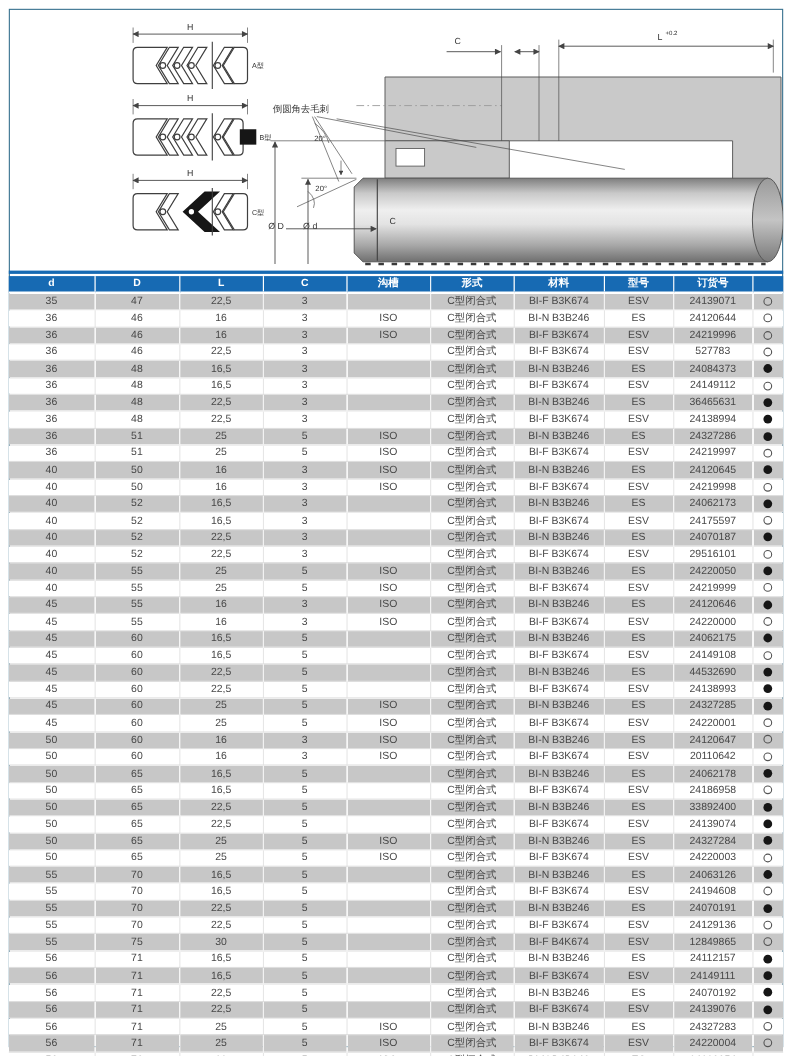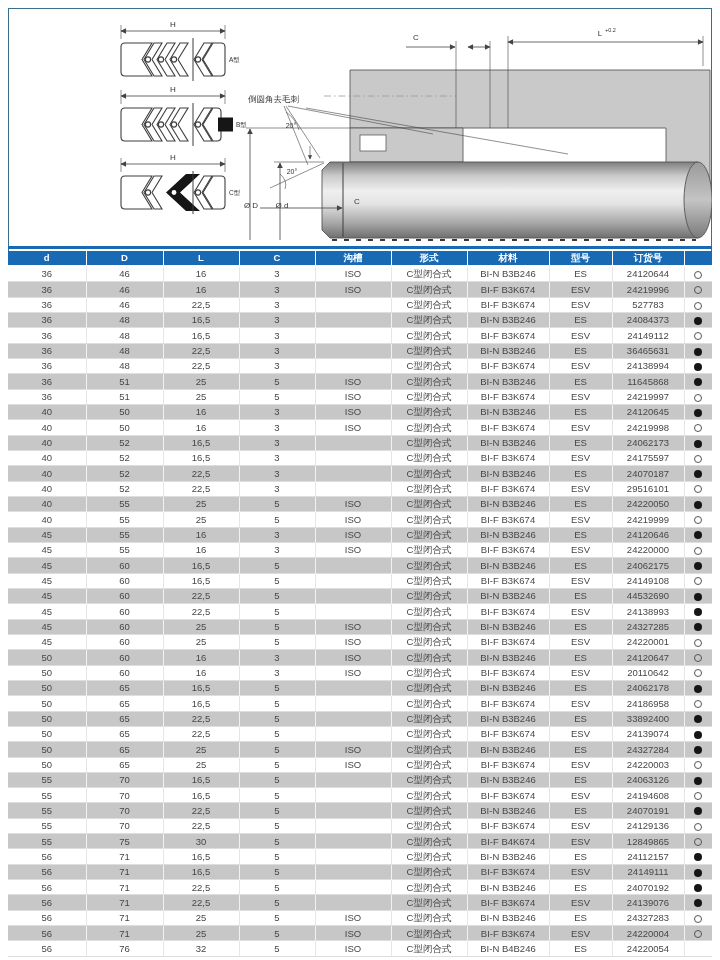--- a/index.html
+++ b/index.html
@@ -193,20 +193,32 @@
             <th>C</th>
             <th>沟槽</th>
             <th>形式</th>
             <th>材料</th>
             <th>型号</th>
             <th>订货号</th>
             <th></th>
           </tr>
       </thead>
       <tbody>
+          <tr class="striped">
+            <td>35</td>
+            <td>47</td>
+            <td>22,5</td>
+            <td>3</td>
+            <td></td>
+            <td>C型闭合式</td>
+            <td>BI-F B3K674</td>
+            <td>ESV</td>
+            <td>24139071</td>
+            <td><span class="dot hollow"></span></td>
+          </tr>
           <tr class="plain">
             <td>36</td>
             <td>46</td>
             <td>16</td>
             <td>3</td>
             <td>ISO</td>
             <td>C型闭合式</td>
             <td>BI-N B3B246</td>
             <td>ES</td>
             <td>24120644</td>
@@ -286,21 +298,21 @@
           </tr>
           <tr class="striped">
             <td>36</td>
             <td>51</td>
             <td>25</td>
             <td>5</td>
             <td>ISO</td>
             <td>C型闭合式</td>
             <td>BI-N B3B246</td>
             <td>ES</td>
-            <td>11645868</td>
+            <td>24327286</td>
             <td><span class="dot filled"></span></td>
           </tr>
           <tr class="plain">
             <td>36</td>
             <td>51</td>
             <td>25</td>
             <td>5</td>
             <td>ISO</td>
             <td>C型闭合式</td>
             <td>BI-F B3K674</td>

